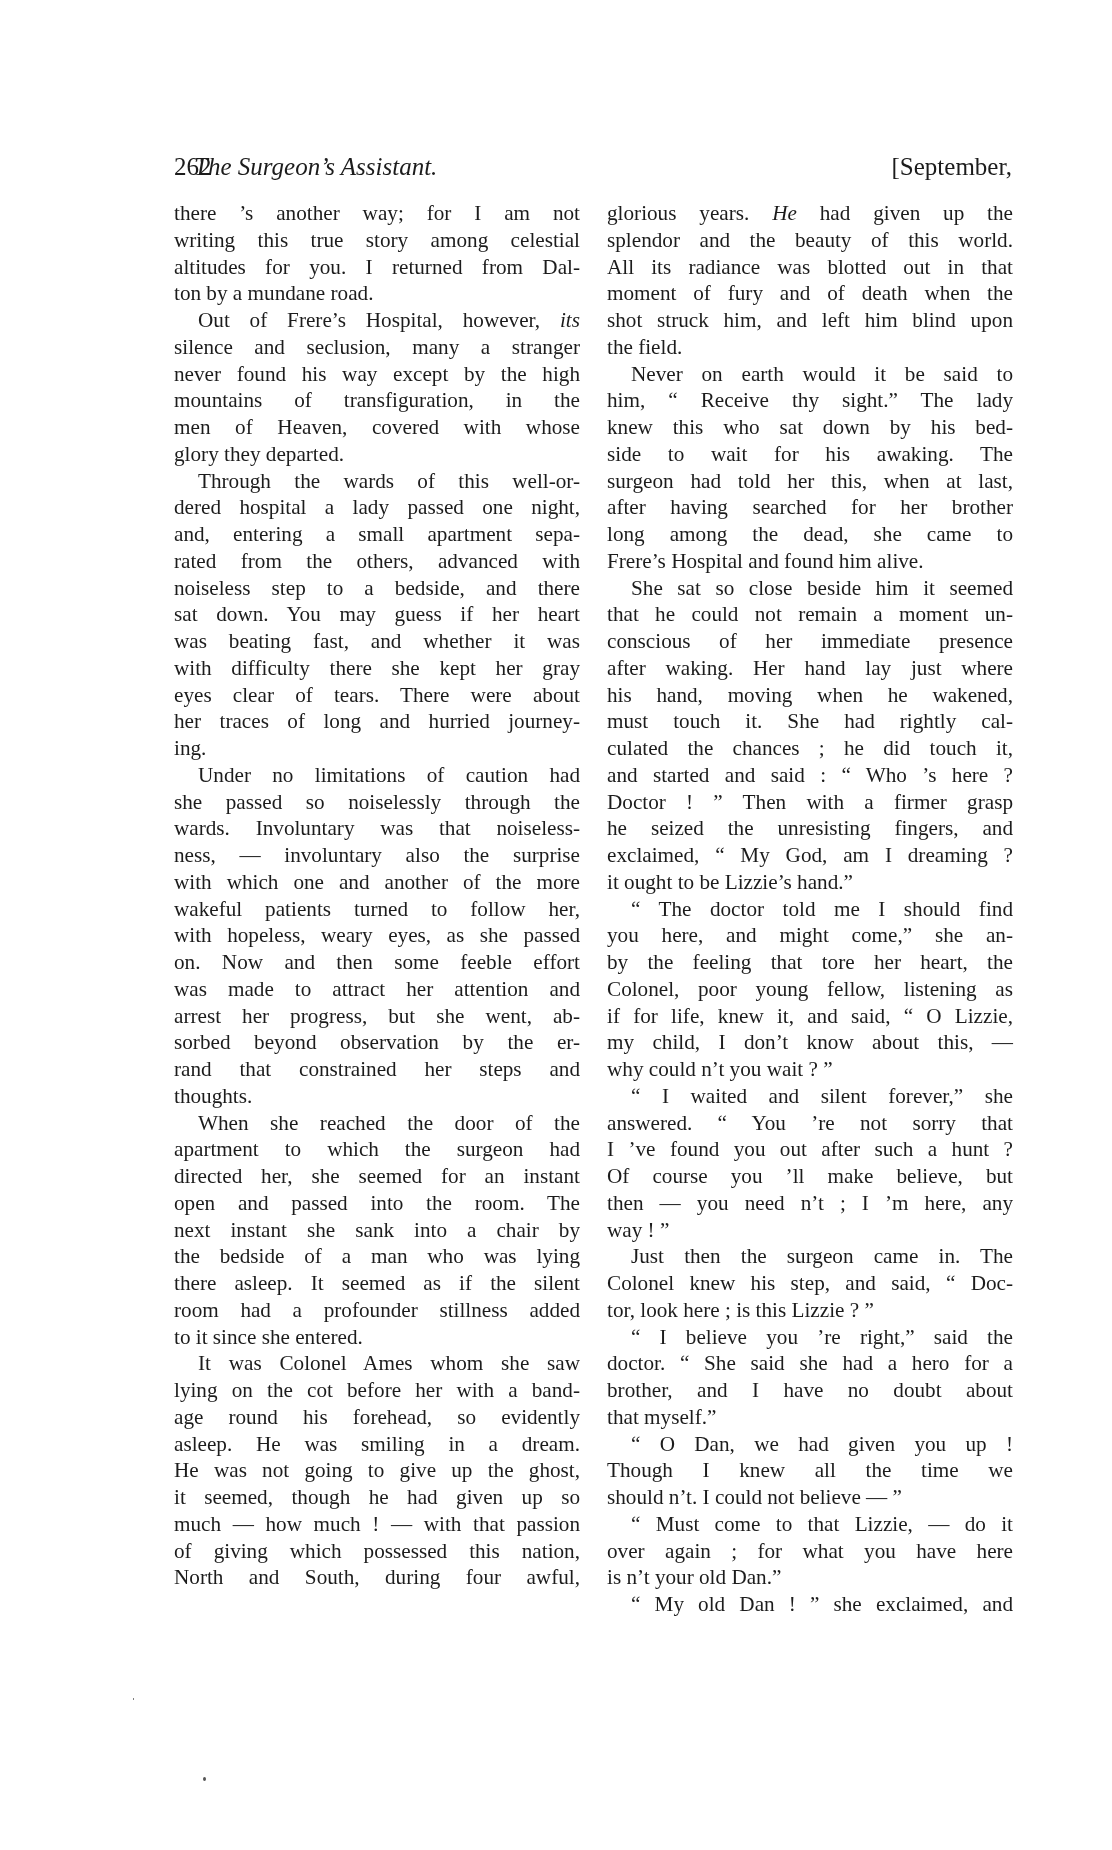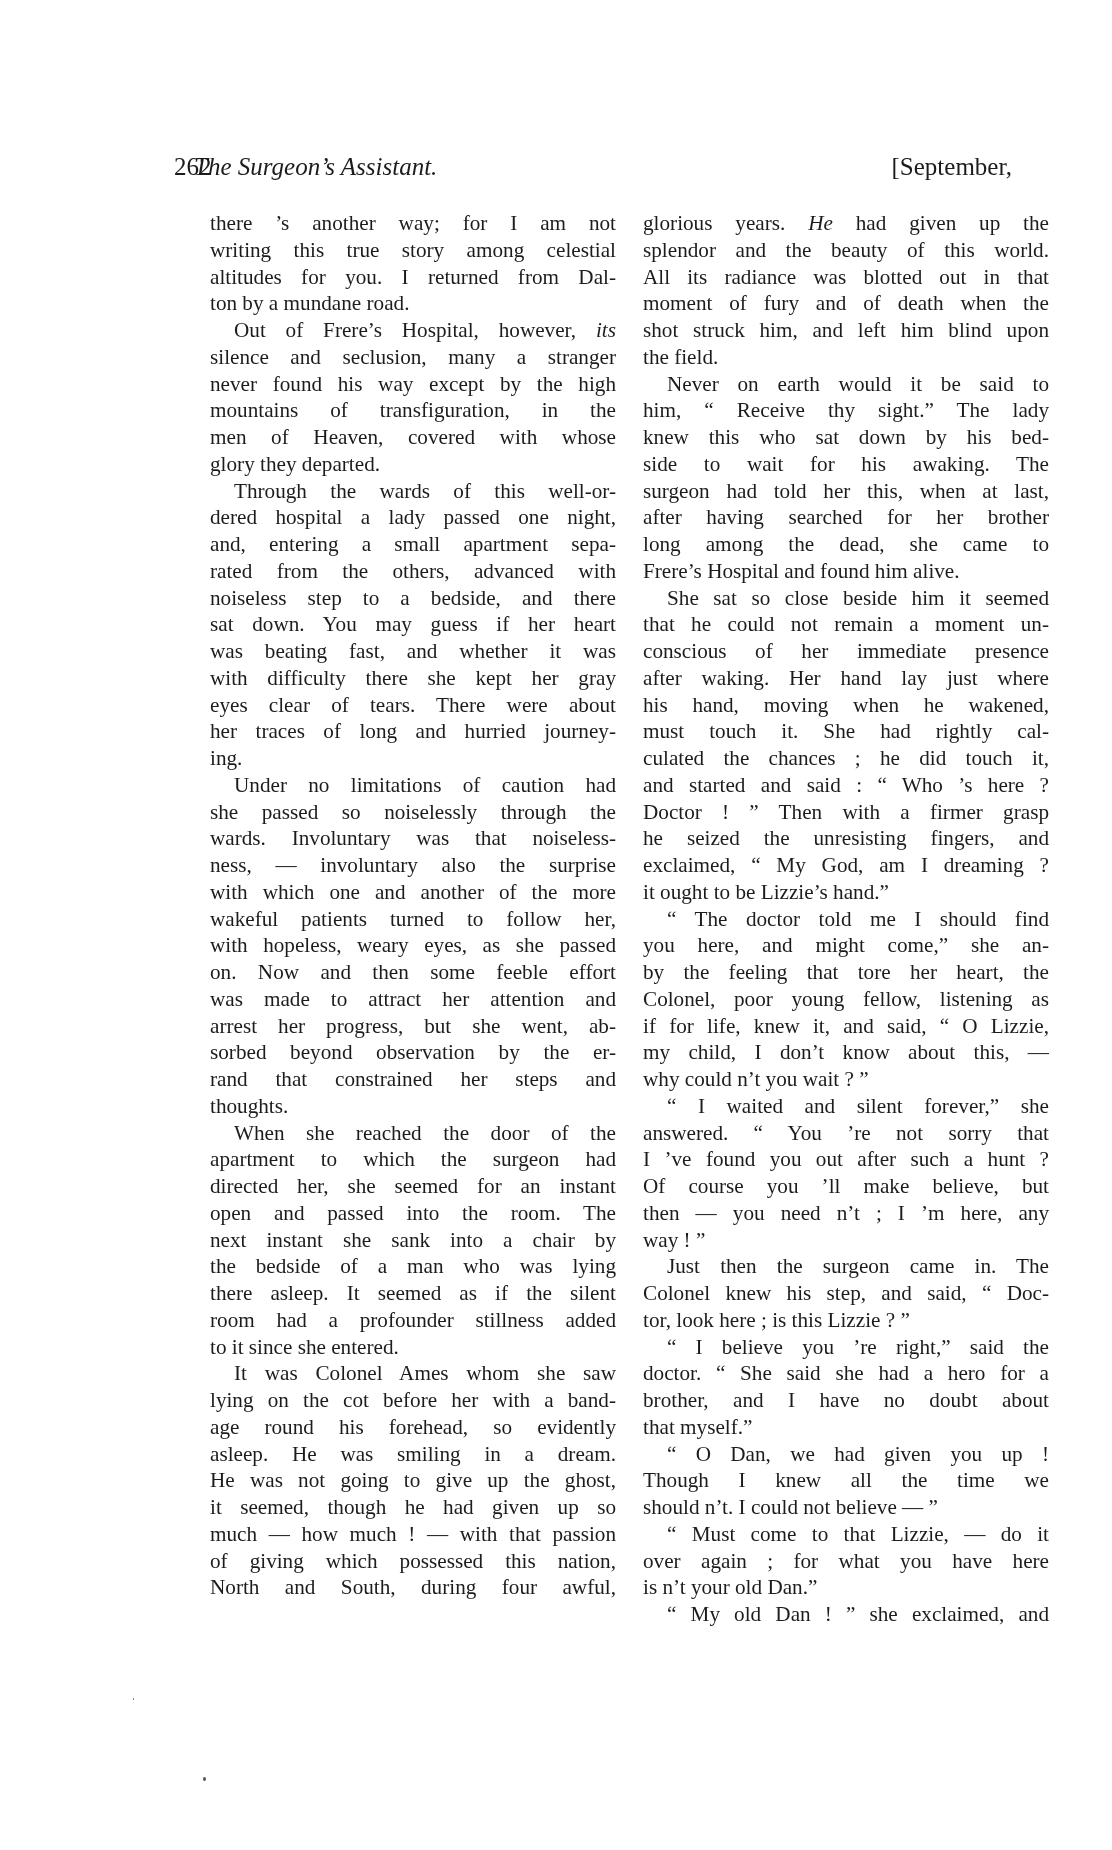--- a/index.html
+++ b/index.html
@@ -10,22 +10,22 @@
     }
     .page { position: absolute; left: 0; top: 0; width: 1112px; height: 1850px; }
     .running-head {
       position: absolute; left: 174px; top: 150px; width: 838px; height: 34px;
       font-size: 25px; line-height: 34px;
     }
     .running-head .folio { position: absolute; left: 0; top: 0; }
     .running-head .title { position: absolute; left: 0; right: 0; top: 0; text-align: left; font-style: italic; padding-left: 20px; }
     .running-head .month { position: absolute; right: 0; top: 0; }
     .column {
-      position: absolute; top: 210px; width: 406px;
-      font-size: 21.2px; line-height: 26.75px; margin-left: 36px;
+      position: absolute; top: 200px; width: 406px;
+      font-size: 21.2px; line-height: 26.75px;
     }
     .col-left { left: 174px; }
     .col-right { left: 607px; }
     .line {
       display: block; height: 26.75px; white-space: nowrap;
       text-align: justify; text-align-last: justify; overflow: visible;
     }
     .line.last { text-align-last: left; }
     .line.indent { padding-left: 24px; }
     .specks span { position: absolute; background: #555; border-radius: 50%; }

